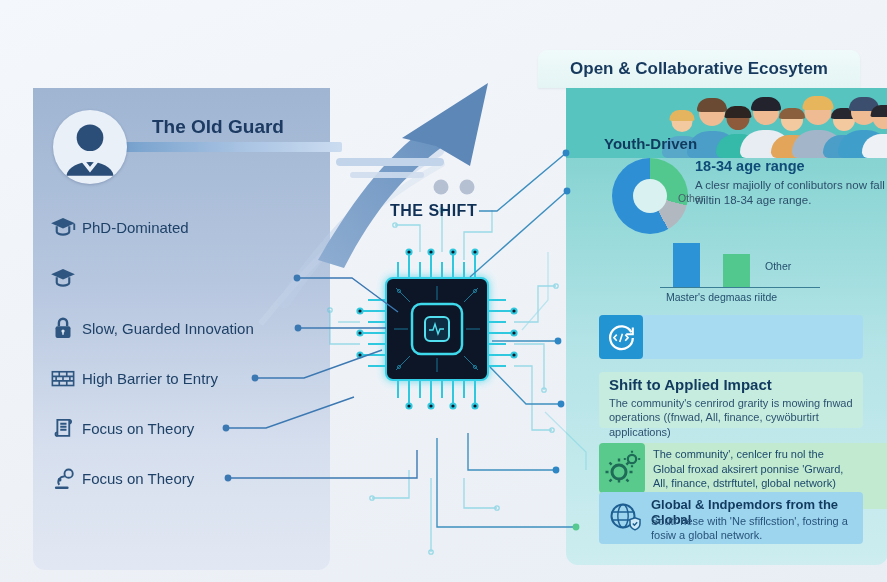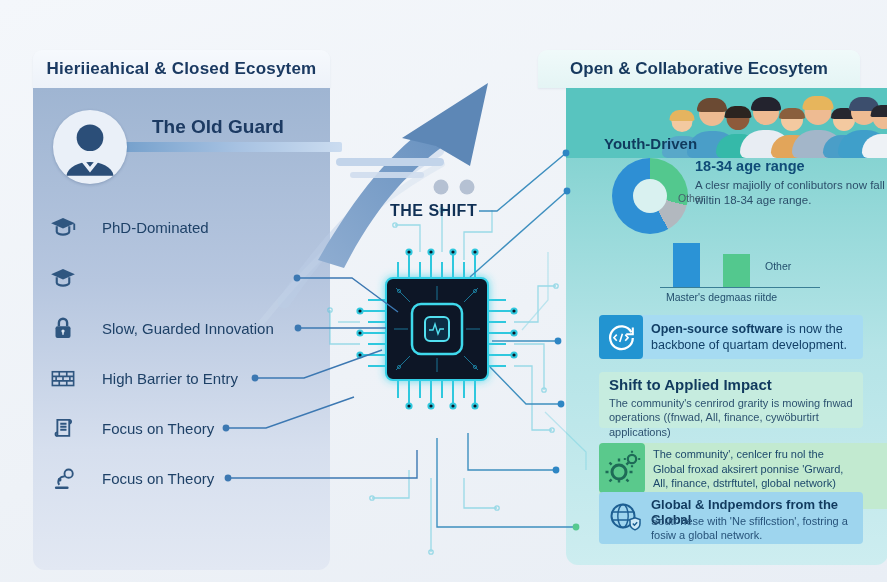--- a/index.html
+++ b/index.html
@@ -13,21 +13,21 @@
   #left-header{left:33px;top:50px;width:297px;height:38px;border-radius:9px 9px 0 0;
     background:linear-gradient(180deg,#f6f9fd,#edf2f9);display:flex;align-items:center;justify-content:center;
     font-size:17px;font-weight:bold;color:#1b3a62;letter-spacing:.2px;box-shadow:0 1px 2px rgba(40,70,110,.08);}
   #left-body{left:33px;top:88px;width:297px;height:482px;border-radius:0 0 12px 12px;
     background:linear-gradient(180deg,#9fb5d2 0%,#b6c6df 40%,#d6dfee 75%,#e2e8f3 100%);}
   #avatar{left:53px;top:110px;width:74px;height:74px;border-radius:50%;background:#eaf0f8;
     display:flex;align-items:flex-end;justify-content:center;overflow:hidden;box-shadow:0 1px 3px rgba(30,60,100,.25);}
   #oldguard-title{left:152px;top:116px;width:190px;font-size:19px;font-weight:bold;color:#1c3a62;}
   #oldguard-banner{left:110px;top:142px;width:232px;height:10px;border-radius:2px;
     background:linear-gradient(90deg,#6f9cc9,#a7c2e2 55%,#cbdcf0);}
-  .lrow{left:48px;width:270px;height:32px;display:flex;align-items:center;gap:24px;}
+  .lrow{left:48px;width:270px;height:32px;display:flex;align-items:center;gap:4px;}
   .lrow .ic{width:30px;height:30px;flex:0 0 30px;}
   .lrow .lbl{font-size:15px;font-weight:500;color:#1e4167;white-space:nowrap;}
   
   #right-header{left:538px;top:50px;width:322px;height:38px;border-radius:9px 9px 0 0;
     background:linear-gradient(180deg,#f0fafa,#e4f4f4);display:flex;align-items:center;justify-content:center;
     font-size:17px;font-weight:bold;color:#17395e;box-shadow:0 1px 2px rgba(40,70,110,.08);}
   #right-body{left:538px;top:88px;width:322px;height:477px;border-radius:0 0 12px 12px;overflow:hidden;
     background:linear-gradient(180deg,#74cdc9 0%,#93d8d8 25%,#b5e4e7 55%,#cdedf0 100%);margin-left:28px;}
   #people-band{position:absolute;left:0;top:0;width:322px;height:70px;background:#58c4bf;overflow:hidden;}
   .person{position:absolute;bottom:0;}
@@ -64,21 +64,20 @@
   
   #shift-label{left:390px;top:202px;font-size:16px;font-weight:800;color:#103055;letter-spacing:.5px;}
   #overlay{left:0;top:0;pointer-events:none;}
   .bold{font-weight:bold;}
 </style>
 </head>
 <body>
 
 <div id="stage">
 
-  <div id="left-header" class="abs">Hieriieahical &amp; Closed Ecosytem</div>
   <div id="left-body" class="abs"></div>
 
   <div id="oldguard-banner" class="abs"></div>
   <div id="avatar" class="abs">
     <svg width="74" height="74" viewBox="0 0 72 72">
       <circle cx="36" cy="27" r="13" fill="#2b4e78"></circle>
       <path d="M13 64c3-18 43-18 46 0z" fill="#2b4e78"></path>
       <path d="M28 48l8 10 8-10" stroke="#e9eff8" stroke-width="3.4" fill="none"></path>
     </svg>
   </div>
@@ -202,23 +201,20 @@
 
     <div id="card-open" class="rcard">
       <div class="tile">
         <svg width="34" height="34" viewBox="0 0 36 36">
           <g stroke="#ffffff" stroke-width="2.4" fill="none">
             <path d="M29 13a12 12 0 1 0 1.5 6"></path>
             <path d="M30.5 8v7h-7" stroke-width="2.2"></path>
             <path d="M13.5 15.5l-3 3.2 3 3.2M22.5 15.5l3 3.2-3 3.2M19.5 14.5l-2.8 8.8" stroke-width="1.7"></path>
           </g>
           </svg>
-      </div>
-      <div class="txt">
-        <span class="bold">Open-source software</span><span> is now the backbone of quartam development.</span>
       </div>
     </div>
 
     <div id="card-impact" class="rcard">
       <div class="hd">Shift to Applied Impact</div>
       <div class="bd">The community's cenrirod grarity is mowing fnwad operations ((fnwad, All, finance, cywöburtirt applications)</div>
     </div>
 
     <div id="card-global" class="rcard">
       <div class="tile">

